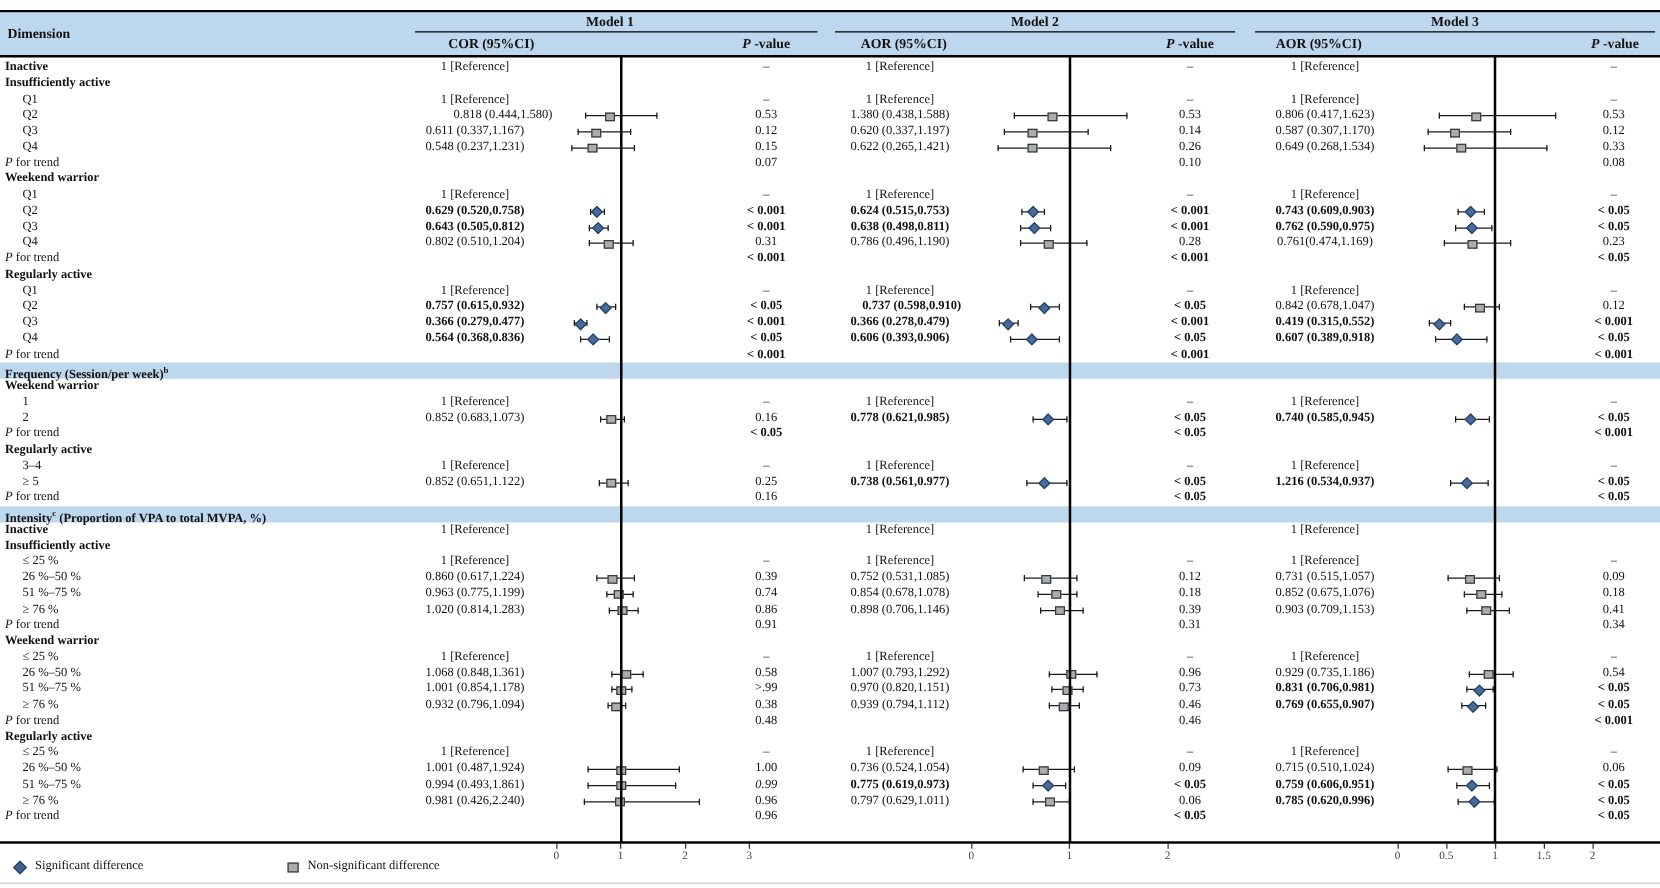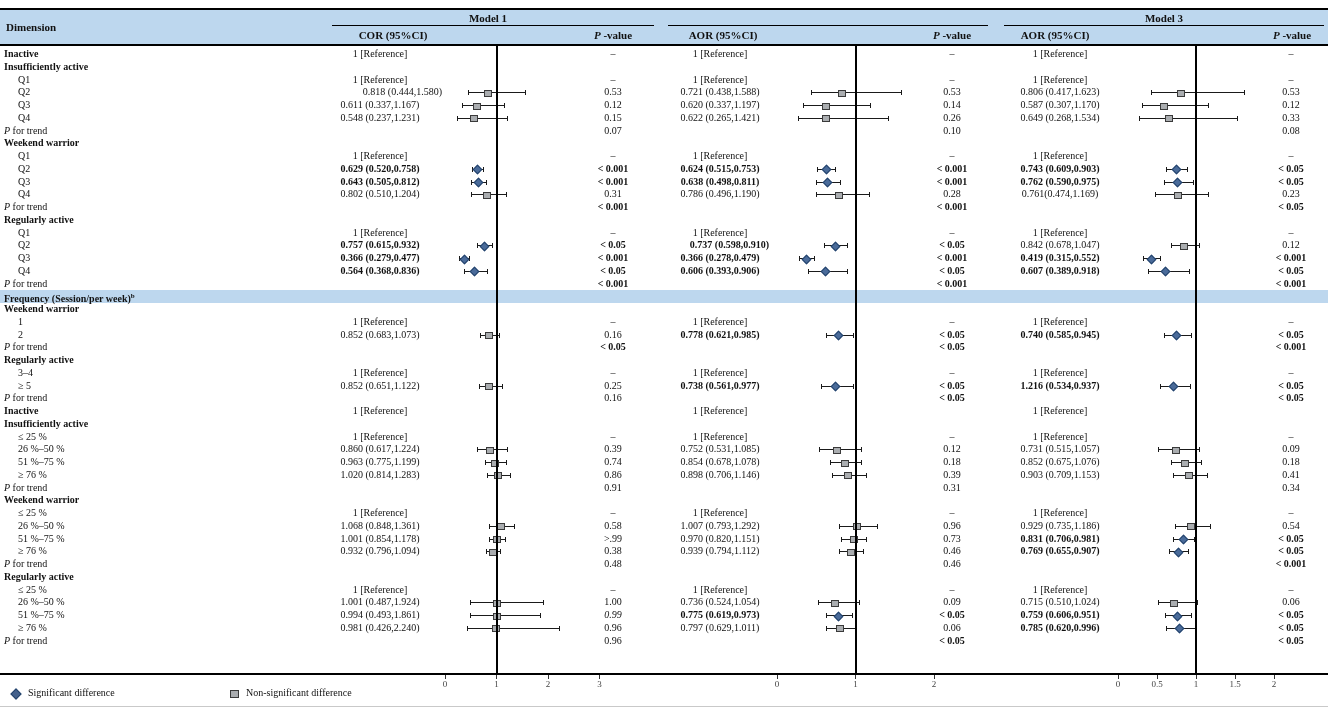--- a/index.html
+++ b/index.html
@@ -48,20 +48,21 @@
   <div class="topline"></div>
 
   <div class="hdr">
     <div class="dim">Dimension</div>
 
     <div class="mname" style="left:318px;width:340px;">Model 1</div>
     <div class="mline" style="left:332px;width:322px;"></div>
     <div class="clabel" style="left:318px;width:150px;">COR (95%CI)</div>
     <div class="clabel pfl" style="left:568px;width:90px;">P -value</div>
 
+    <div class="mname" style="left:660px;width:336px;">Model 2</div>
     <div class="mline" style="left:668px;width:320px;"></div>
     <div class="clabel" style="left:648px;width:150px;">AOR (95%CI)</div>
     <div class="clabel pfl" style="left:908px;width:88px;">P -value</div>
 
     <div class="mname" style="left:1000px;width:328px;">Model 3</div>
     <div class="mline" style="left:1004px;width:320px;"></div>
     <div class="clabel" style="left:980px;width:150px;">AOR (95%CI)</div>
     <div class="clabel pfl" style="left:1258px;width:68px;">P -value</div>
   </div>
   <div class="hdrline"></div>
@@ -106,21 +107,21 @@
       <div class="row">
         <div class="c lab i1">Q2</div>
         <div class="c val" style="left: 318px; width: 124px; text-align: right;">0.818 (0.444,1.580)</div>
         <div class="c plotcell" style="left: 437px; width: 212px;">
           <div class="wh" style="left: 30.866px; width: 58.504px;"></div>
           <div class="cap" style="left: 30.866px;"></div>
           <div class="cap" style="left: 88.37px;"></div>
           <div class="mk-s" style="left: 46.627px;"></div>
         </div>
         <div class="c pv" style="left: 568px; width: 90px;">0.53</div>
-        <div class="c val" style="left: 653px; width: 134px;">0.721 (0.438,1.588)</div>
+        <div class="c val" style="left: 653px; width: 134px;">1.380 (0.438,1.588)</div>
         <div class="c plotcell" style="left: 765px; width: 218px;">
           <div class="wh" style="left: 46.383px; width: 90.275px;"></div>
           <div class="cap" style="left: 46.383px;"></div>
           <div class="cap" style="left: 135.658px;"></div>
           <div class="mk-s" style="left: 72.556px;"></div>
         </div>
         <div class="c pv" style="left: 908px; width: 88px;">0.53</div>
         <div class="c val" style="left: 993px; width: 134px;">0.806 (0.417,1.623)</div>
         <div class="c plotcell" style="left: 1108px; width: 202px;">
           <div class="wh" style="left: 42.526px; width: 94.068px;"></div>
@@ -551,20 +552,23 @@
         <div class="c lab"><span class="pfl">P for trend</span></div>
         <div class="c val" style="left: 318px; width: 124px;"></div>
         <div class="c plotcell" style="left: 437px; width: 212px;"></div>
         <div class="c pv" style="left: 568px; width: 90px;">0.16</div>
         <div class="c val" style="left: 653px; width: 134px;"></div>
         <div class="c plotcell" style="left: 765px; width: 218px;"></div>
         <div class="c pv bold" style="left: 908px; width: 88px;">&lt; 0.05</div>
         <div class="c val" style="left: 993px; width: 134px;"></div>
         <div class="c plotcell" style="left: 1108px; width: 202px;"></div>
         <div class="c pv bold" style="left: 1258px; width: 66px;">&lt; 0.05</div>
+      </div>
+      <div class="row section">
+        <div class="c seclab"><span>Intensity</span><sup>c</sup><span> (Proportion of VPA to total MVPA, %)</span></div>
       </div>
       <div class="row">
         <div class="c lab bold">Inactive</div>
         <div class="c val" style="left: 318px; width: 124px;">1 [Reference]</div>
         <div class="c plotcell" style="left: 437px; width: 212px;"></div>
         <div class="c pv" style="left: 568px; width: 90px;"></div>
         <div class="c val" style="left: 653px; width: 134px;">1 [Reference]</div>
         <div class="c plotcell" style="left: 765px; width: 218px;"></div>
         <div class="c pv" style="left: 908px; width: 88px;"></div>
         <div class="c val" style="left: 993px; width: 134px;">1 [Reference]</div>

